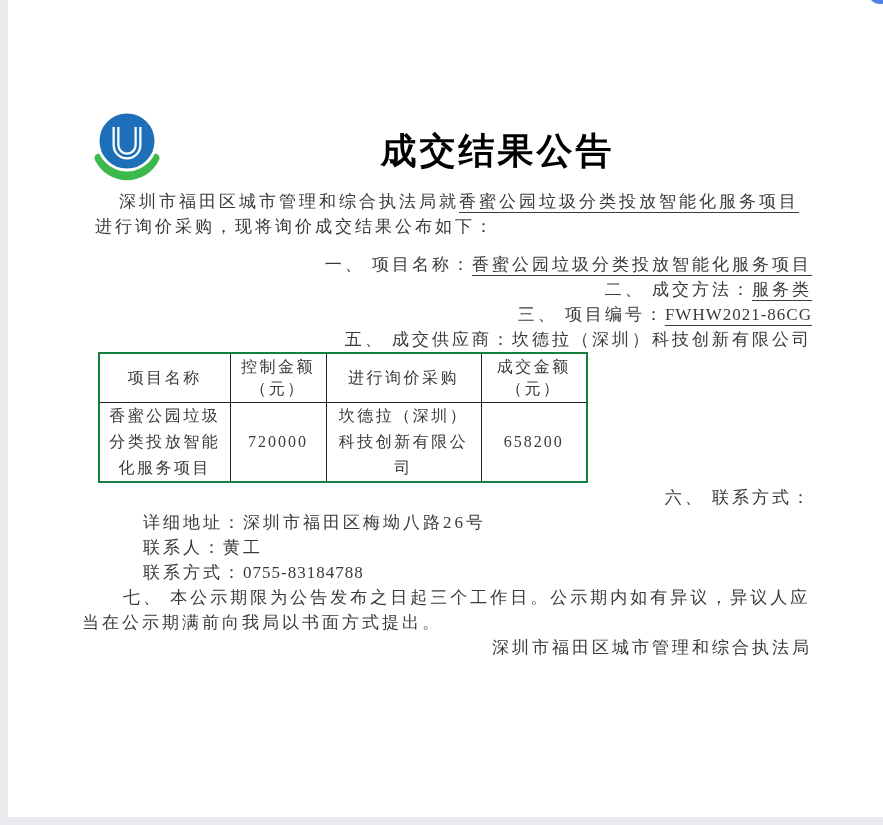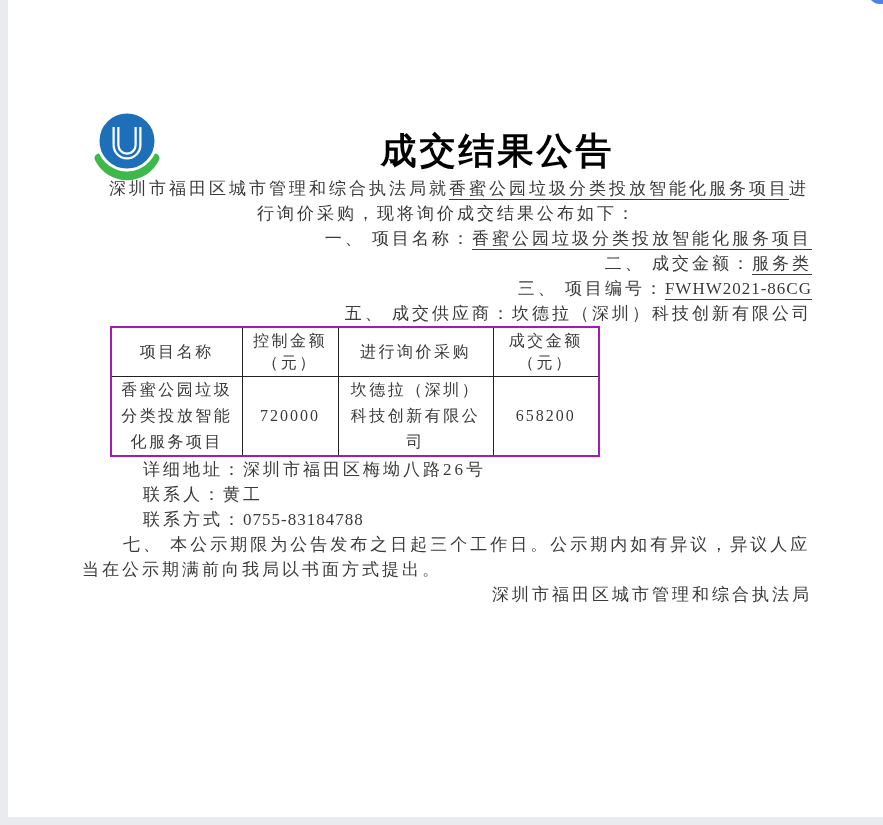--- a/index.html
+++ b/index.html
@@ -20,26 +20,26 @@
     position: absolute; top: 111px; left: 0; width: 100%; margin: 16px;
     box-sizing: border-box; padding-left: 80px;
     text-align: center;
     font-family: "Liberation Sans", "DejaVu Sans", sans-serif;
     font-size: 36px; font-weight: 700; letter-spacing: 3px; color: #000000;
   }
   .doc {
     position: absolute; left: 82px; top: 176px; width: 730px;
     font-size: 17px; line-height: 25px; letter-spacing: 3px;
   }
-  .intro  { margin: 0; text-indent: 24px; text-align: center; }
+  .intro  { margin: 13px; text-indent: 24px; }
   .li     { padding-left: 42px; text-align: right; }
   .ul     { text-decoration: underline; text-underline-offset: 5px; text-decoration-thickness: 1px; }
   .mono   { letter-spacing: 1px; }
-  table   { border-collapse: collapse; table-layout: fixed; width: 488px; margin: 0 0 0 28px;
-            border: 2px solid #a21caf; }
+  table   { border-collapse: collapse; table-layout: fixed; width: 488px; margin: 0 0 0 16px;
+            border: 2px solid #15803d; }
   th, td  { border: 1px solid #222; }
   th      { height: 48px; font-weight: 400; font-size: 16px; letter-spacing: 2.5px;
             line-height: 22px; padding: 0; text-align: center; vertical-align: middle; }
   .hl     { display: block; text-align: center; }
   td      { height: 78px; text-align: center; vertical-align: middle;
             font-size: 16px; letter-spacing: 2.5px; line-height: 26px; padding: 0 4px; }
   td.amt  { letter-spacing: 2px; }
   .heading6 { margin-top: 2px; }
   .contact-line { padding-left: 61px; }
   .notice { margin: 0; text-indent: 41px; }
@@ -61,21 +61,21 @@
   </svg>
 </div>
 
 <h1 class="title">成交结果公告</h1>
 
 <div class="doc">
 
   <p class="intro"><span>深圳市福田区城市管理和综合执法局就</span><span class="ul">香蜜公园垃圾分类投放智能化服务项目</span><span>进行询价采购，现将询价成交结果公布如下：</span></p>
 
   <div class="li"><span>一、 项目名称：</span><span class="ul">香蜜公园垃圾分类投放智能化服务项目</span></div>
-  <div class="li"><span>二、 成交金额：</span><span class="ul">服务类</span></div>
+  <div class="li"><span>二、 成交方法：</span><span class="ul">服务类</span></div>
   <div class="li"><span>三、 项目编号：</span><span class="ul mono">FWHW2021-86CG</span></div>
   <div class="li"><span>五、 成交供应商：</span><span>坎德拉（深圳）科技创新有限公司</span></div>
 
   <table>
     <colgroup>
       <col style="width:131px">
         <col style="width:96px">
         <col style="width:155px">
         <col style="width:106px">
     </colgroup>
@@ -100,20 +100,21 @@
     </tr>
     <tr>
       <td>香蜜公园垃圾分类投放智能化服务项目</td>
       <td class="amt">720000</td>
       <td>坎德拉（深圳）科技创新有限公司</td>
       <td class="amt">658200</td>
     </tr>
   </tbody>
     </table>
 
+  <div class="li heading6">六、 联系方式：</div>
   <div class="contact-line"><span>详细地址：</span><span>深圳市福田区梅坳八路26号</span></div>
   <div class="contact-line"><span>联系人：</span><span>黄工</span></div>
   <div class="contact-line"><span>联系方式：</span><span class="mono">0755-83184788</span></div>
 
   <p class="notice">七、 本公示期限为公告发布之日起三个工作日。公示期内如有异议，异议人应当在公示期满前向我局以书面方式提出。</p>
 
   <div class="sig">深圳市福田区城市管理和综合执法局</div>
 
 </div>
 

